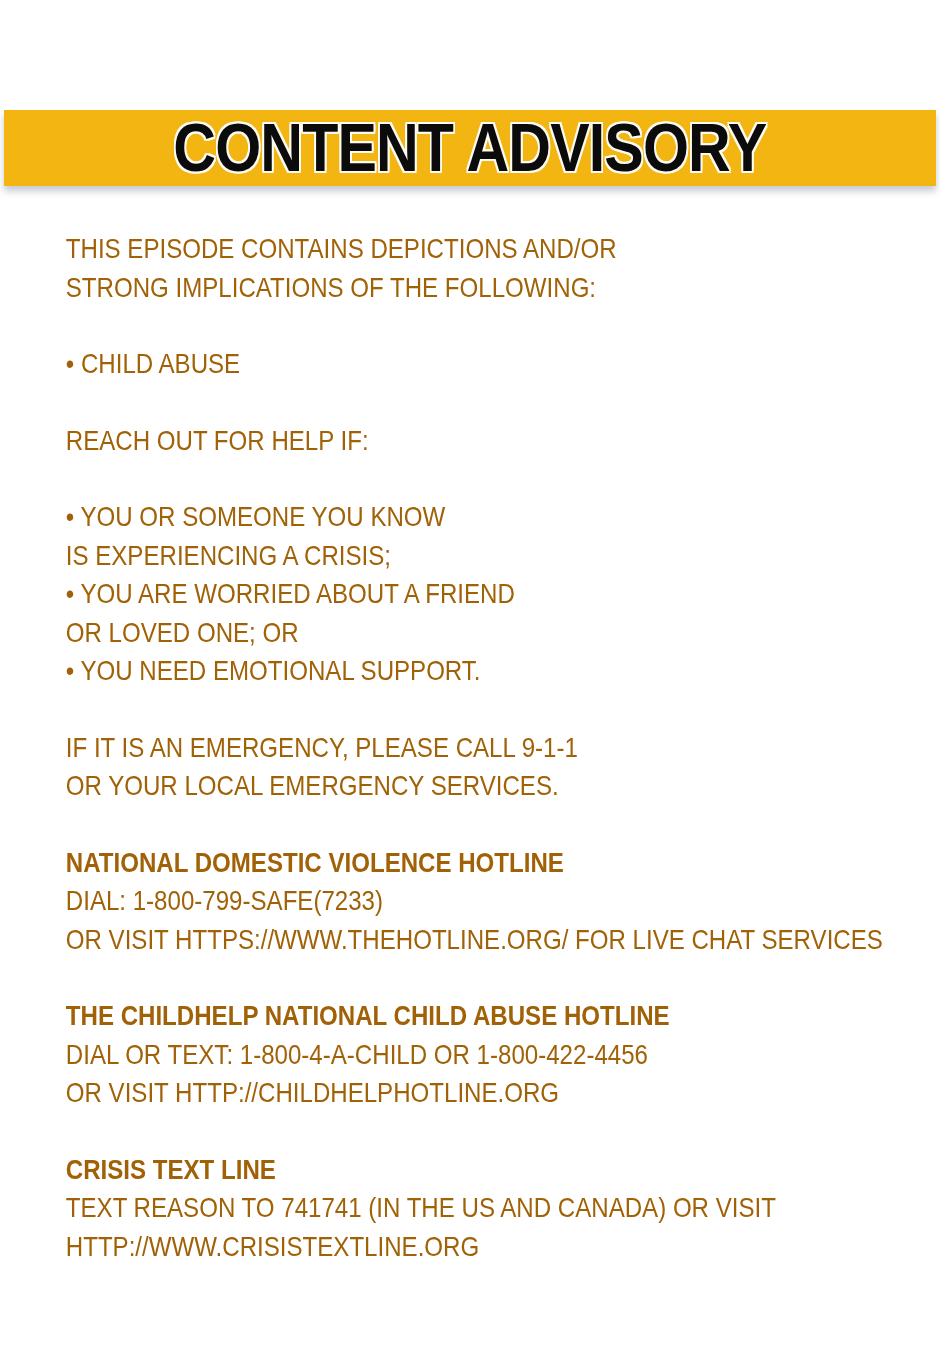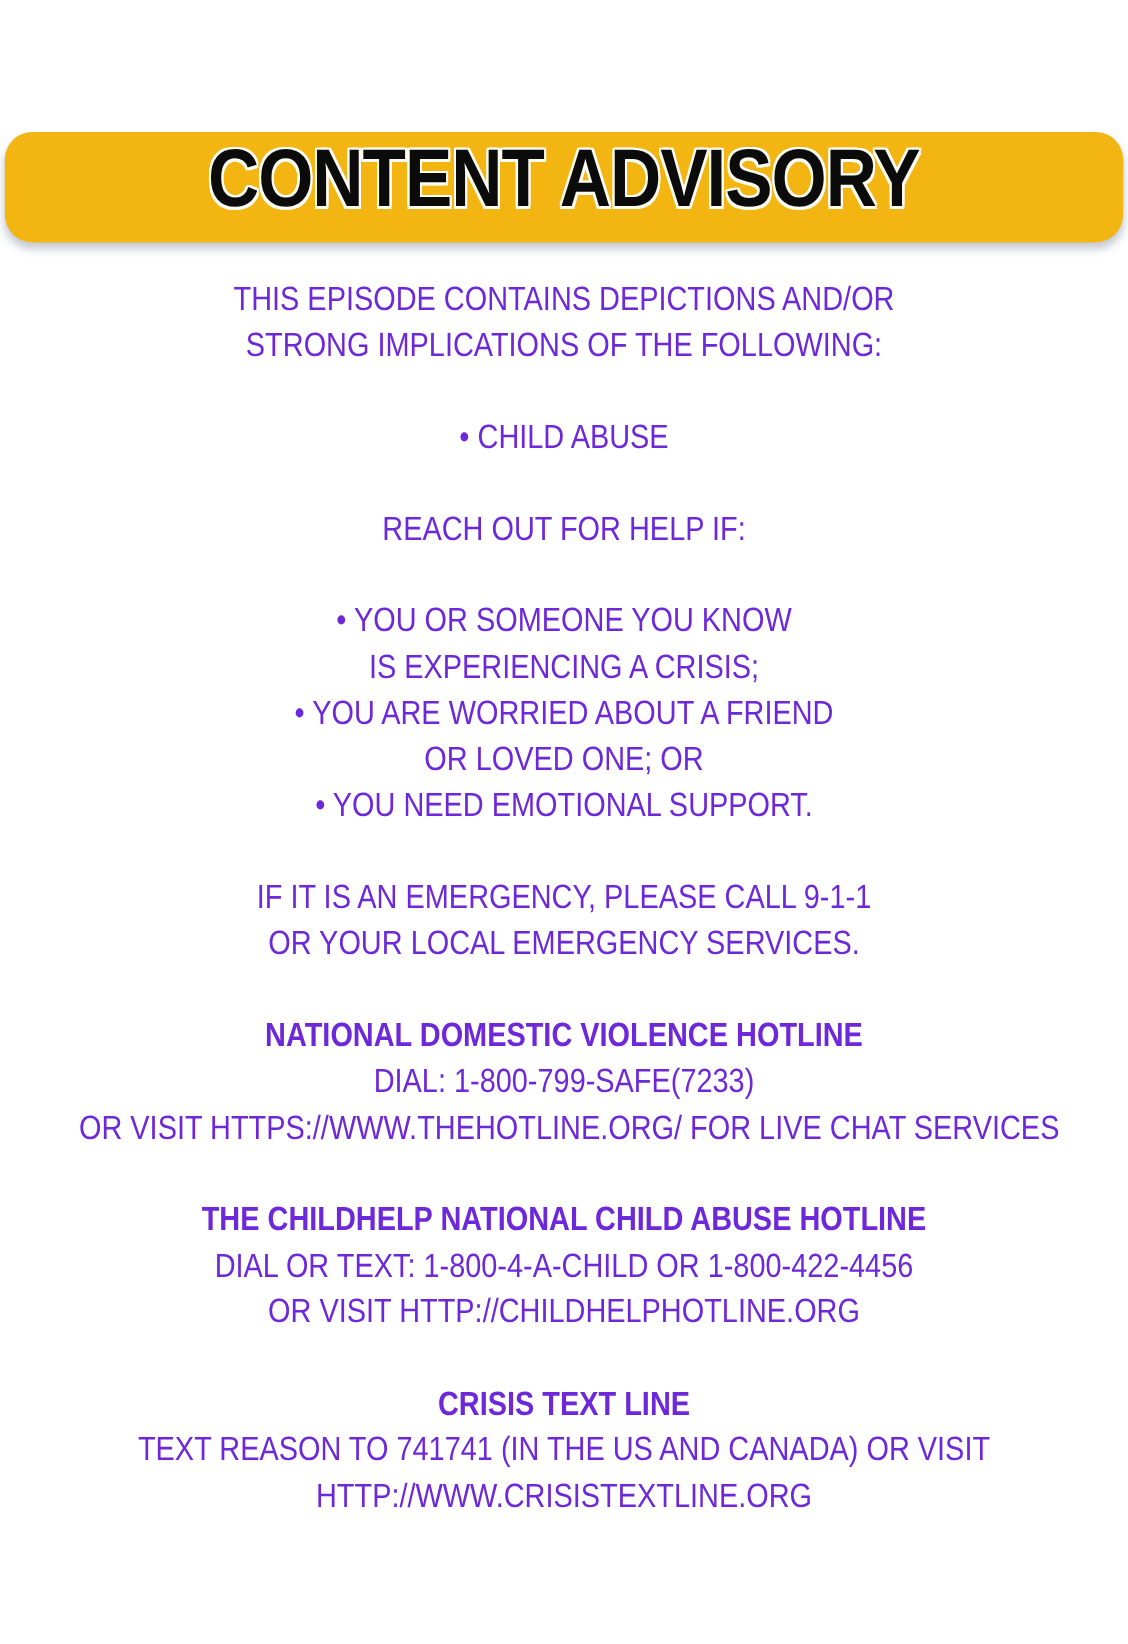--- a/index.html
+++ b/index.html
@@ -10,47 +10,45 @@
   .page {
     position: relative;
     width: 940px;
     height: 1370px;
     background: #ffffff;
     overflow: hidden;
     font-family: "Liberation Sans", sans-serif;
   }
   .banner {
     margin: 110px 4px 0 4px;
-    height: 92px;
+    height: 76px;
     background: #F2B511;
     box-shadow: 0 5px 7px rgba(125, 135, 155, 0.45);
     display: flex;
-    align-items: flex-start;
+    align-items: flex-end;
     justify-content: center;
-    border-radius: 23px;
   }
   .banner-title {
     margin: 0;
     font-size: 68px;
     font-weight: bold;
     letter-spacing: -1px;
     color: #0b0b0b;
     white-space: nowrap;
     transform: scaleX(0.87);
     transform-origin: 50% 50%;
     text-shadow:
       -2px 0 0 #fefcf2, 2px 0 0 #fefcf2,
       0 -2px 0 #fefcf2, 0 2px 0 #fefcf2,
       -2px -2px 0 #fefcf2, 2px -2px 0 #fefcf2,
       -2px 2px 0 #fefcf2, 2px 2px 0 #fefcf2;
   }
   .body-text {
-    padding-top: 28px;
-    text-align: center;
-    color: #6d28d9;
+    padding-top: 44px;
+    color: #a16207;
   }
   .sec {
     margin: 0 0 38px 0;
     transform: scaleX(0.86);
     transform-origin: 50% 50%;
   }
   .line {
     margin: 0;
     font-size: 28px;
     line-height: 38.5px;

